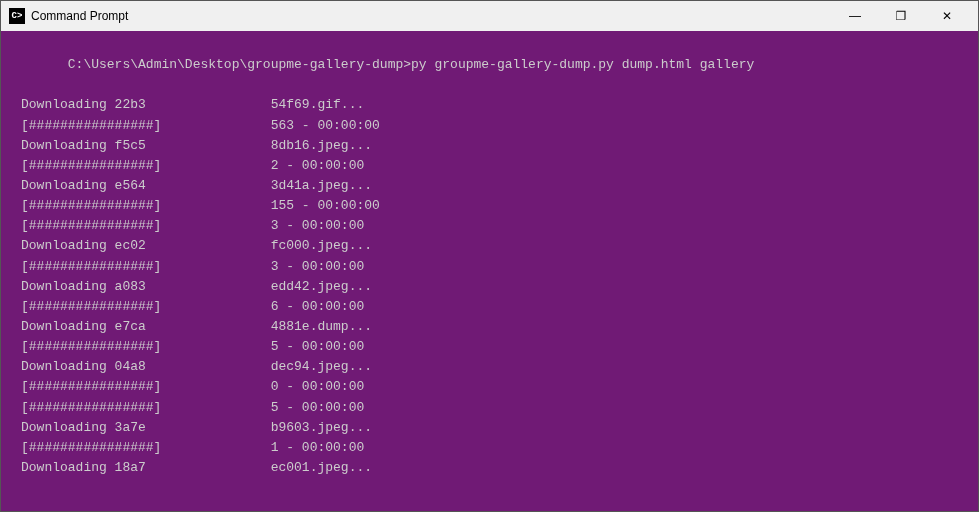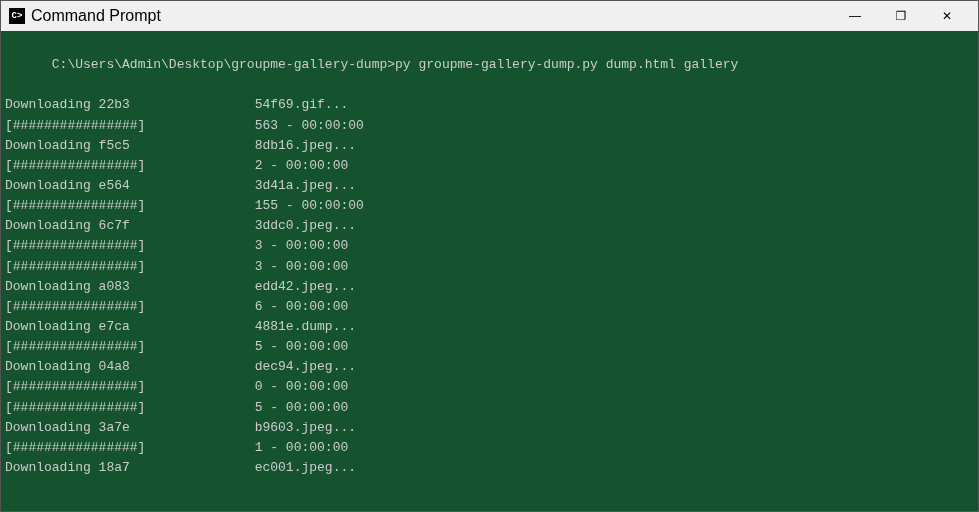--- a/index.html
+++ b/index.html
@@ -41,21 +41,21 @@
       justify-content: center;
       font-size: 10px;
       color: #fff;
       font-weight: bold;
       flex-shrink: 0;
     }
 
     .title-bar-text {
       flex: 1;
       font-family: 'Segoe UI', Arial, sans-serif;
-      font-size: 16px;
+      font-size: 12px;
       color: #000;
     }
 
     .title-bar-controls {
       display: flex;
       gap: 0;
     }
 
     .title-btn {
       width: 46px;
@@ -64,23 +64,23 @@
       background: transparent;
       cursor: pointer;
       font-size: 12px;
       color: #000;
       display: flex;
       align-items: center;
       justify-content: center;
     }
 
     .terminal {
-      background: #14532d;
+      background: #701a75;
       flex: 1;
-      padding: 4px 4px;
+      padding: 4px 20px;
       overflow: hidden;
       color: #cccccc;
       font-family: 'Courier New', Courier, monospace;
       font-size: 13px;
       line-height: 1.55;
     }
 
     .cmd-line {
       color: #cccccc;
       white-space: pre;
@@ -111,22 +111,22 @@
     <div class="cmd-line">
       <span>C:\Users\Admin\Desktop\groupme-gallery-dump&gt;py groupme-gallery-dump.py dump.html gallery</span>
     </div>
     <div id="terminal-output">
         <div class="cmd-line">Downloading 22b3                54f69.gif...</div>
         <div class="progress-bar">[################]              563 - 00:00:00</div>
         <div class="cmd-line">Downloading f5c5                8db16.jpeg...</div>
         <div class="progress-bar">[################]              2 - 00:00:00</div>
         <div class="cmd-line">Downloading e564                3d41a.jpeg...</div>
         <div class="progress-bar">[################]              155 - 00:00:00</div>
-        <div class="cmd-line">Downloading 6c7f                3ddc0.jpeg...</div>
         <div class="progress-bar">[################]              3 - 00:00:00</div>
+        <div class="cmd-line">Downloading ec02                fc000.jpeg...</div>
         <div class="progress-bar">[################]              3 - 00:00:00</div>
         <div class="cmd-line">Downloading a083                edd42.jpeg...</div>
         <div class="progress-bar">[################]              6 - 00:00:00</div>
         <div class="cmd-line">Downloading e7ca                4881e.dump...</div>
         <div class="progress-bar">[################]              5 - 00:00:00</div>
         <div class="cmd-line">Downloading 04a8                dec94.jpeg...</div>
         <div class="progress-bar">[################]              0 - 00:00:00</div>
         <div class="progress-bar">[################]              5 - 00:00:00</div>
         <div class="cmd-line">Downloading 3a7e                b9603.jpeg...</div>
         <div class="progress-bar">[################]              1 - 00:00:00</div>

